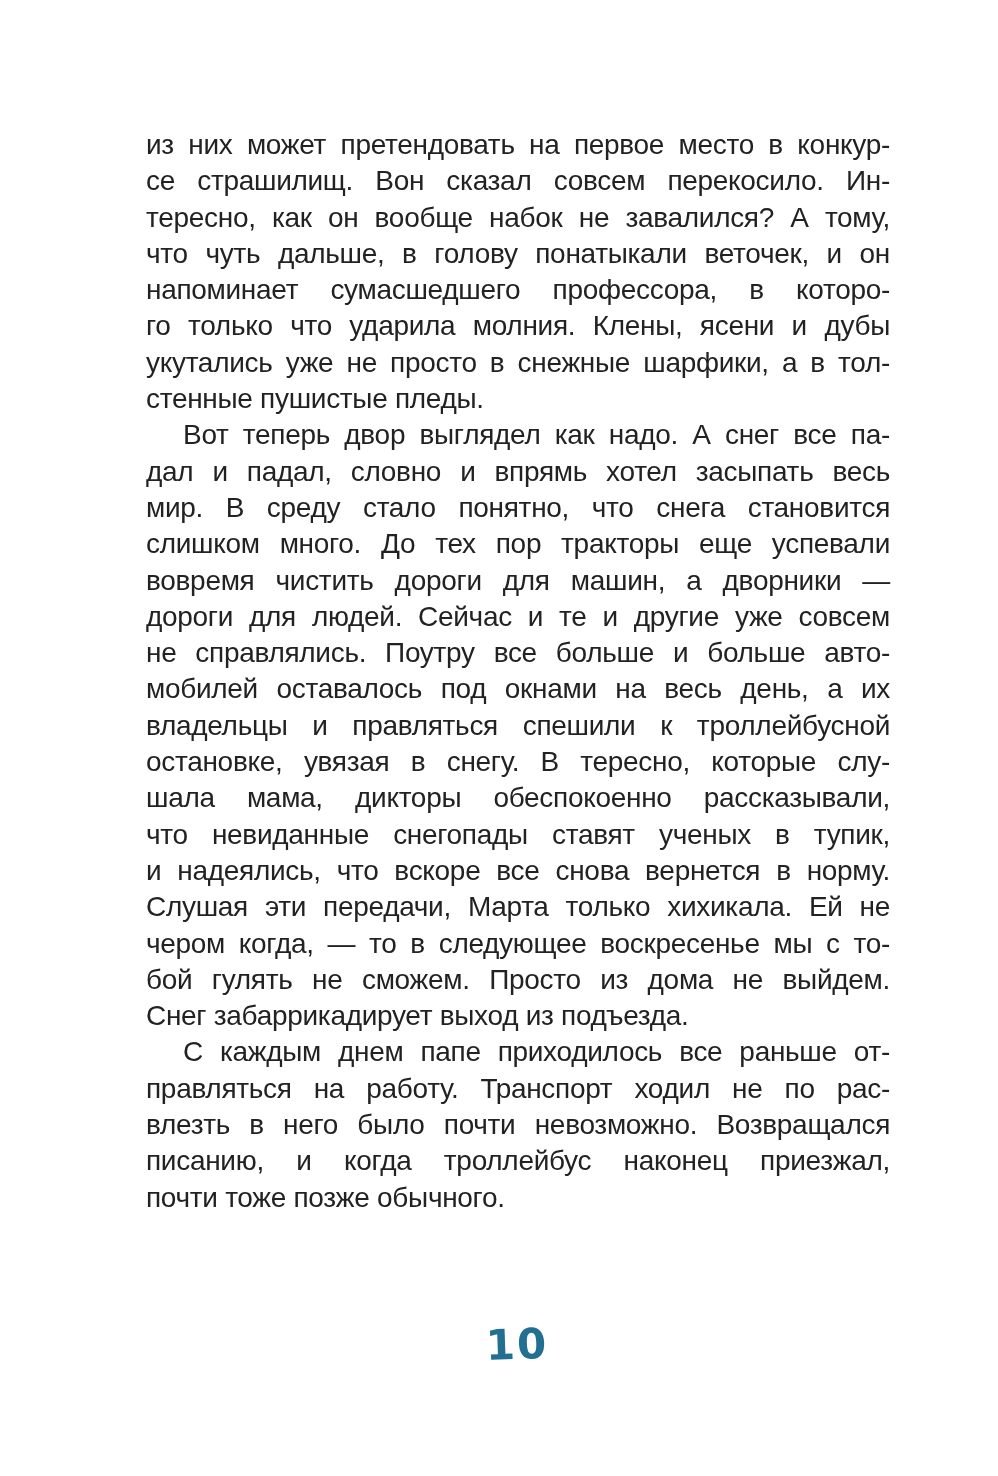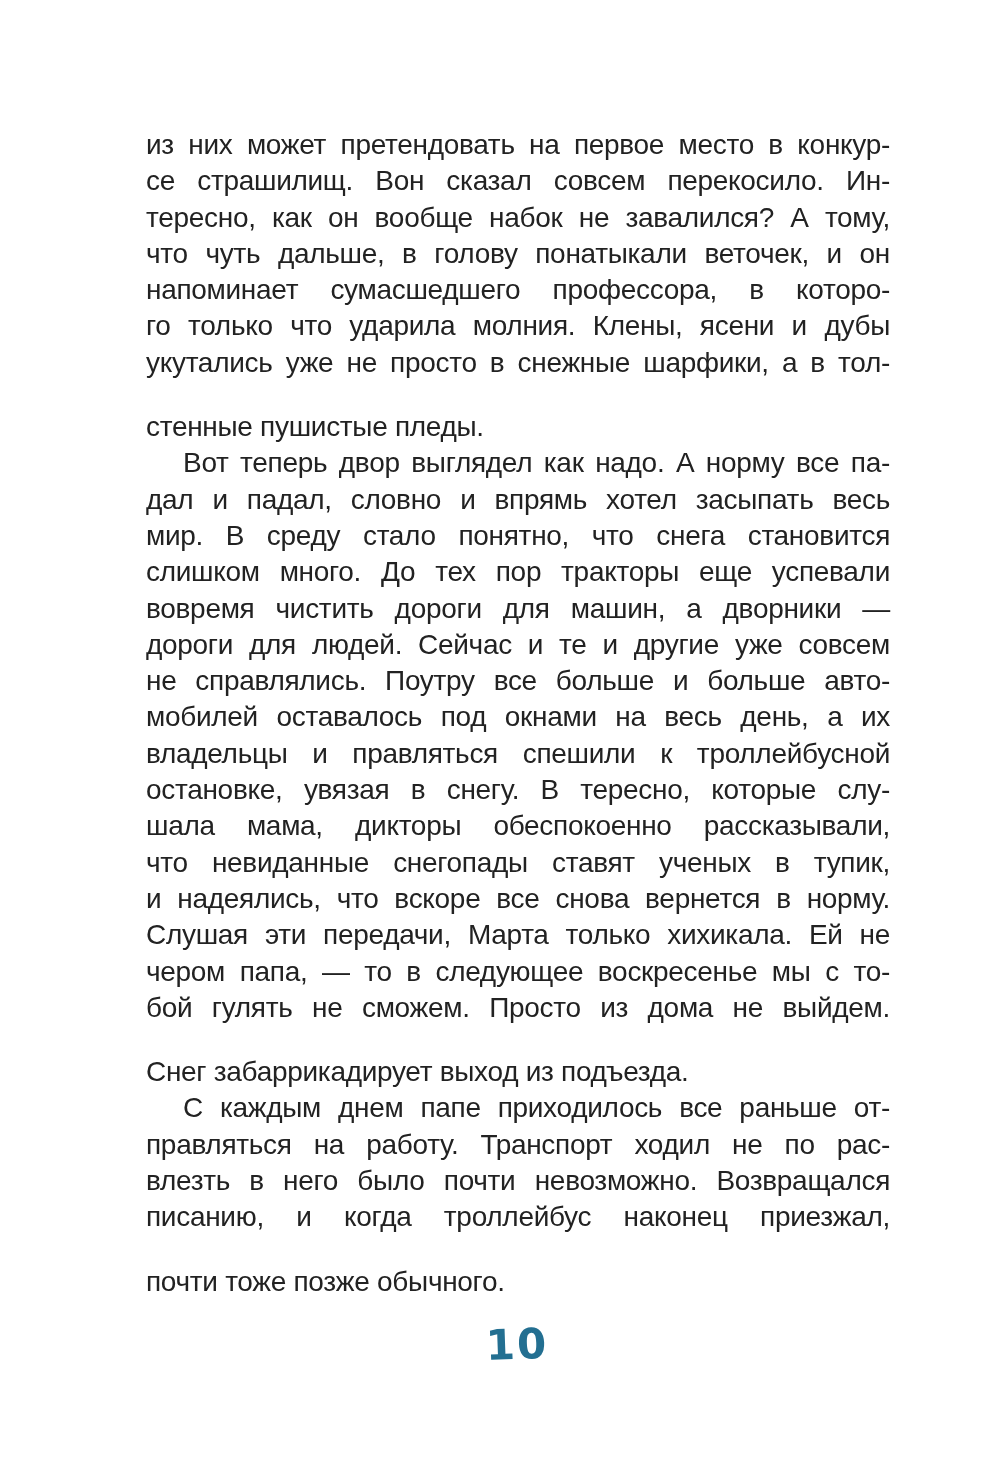--- a/index.html
+++ b/index.html
@@ -30,21 +30,20 @@
   }
   .para{display:block;}
   .line{
     text-align:justify;
     text-align-last:justify;
     white-space:normal;
     word-spacing:normal;
   }
   .line.last{
     text-align-last:left;
-    margin-top:28px;
   }
   .line.first-indent{
     text-indent:37px;
   }
   .page-number{
     position:absolute;
     left:0;
     top:1320px;
     width:998px;
     text-align:center;
@@ -66,37 +65,37 @@
         <div class="line">из них может претендовать на первое место в конкур-</div>
         <div class="line">се страшилищ. Вон сказал совсем перекосило. Ин-</div>
         <div class="line">тересно, как он вообще набок не завалился? А тому,</div>
         <div class="line">что чуть дальше, в голову понатыкали веточек, и он</div>
         <div class="line">напоминает сумасшедшего профессора, в которо-</div>
         <div class="line">го только что ударила молния. Клены, ясени и дубы</div>
         <div class="line">укутались уже не просто в снежные шарфики, а в тол-</div>
         <div class="line last">стенные пушистые пледы.</div>
       </div>
       <div class="para">
-        <div class="line first-indent">Вот теперь двор выглядел как надо. А норму все па-</div>
+        <div class="line first-indent">Вот теперь двор выглядел как надо. А снег все па-</div>
         <div class="line">дал и падал, словно и впрямь хотел засыпать весь</div>
         <div class="line">мир. В среду стало понятно, что снега становится</div>
         <div class="line">слишком много. До тех пор тракторы еще успевали</div>
         <div class="line">вовремя чистить дороги для машин, а дворники —</div>
         <div class="line">дороги для людей. Сейчас и те и другие уже совсем</div>
         <div class="line">не справлялись. Поутру все больше и больше авто-</div>
         <div class="line">мобилей оставалось под окнами на весь день, а их</div>
         <div class="line">владельцы и правляться спешили к троллейбусной</div>
         <div class="line">остановке, увязая в снегу. В тересно, которые слу-</div>
         <div class="line">шала мама, дикторы обеспокоенно рассказывали,</div>
         <div class="line">что невиданные снегопады ставят ученых в тупик,</div>
         <div class="line">и надеялись, что вскоре все снова вернется в норму.</div>
         <div class="line">Слушая эти передачи, Марта только хихикала. Ей не</div>
       </div>
       <div class="para">
-        <div class="line">чером папа, — то в следующее воскресенье мы с то-</div>
+        <div class="line">чером когда, — то в следующее воскресенье мы с то-</div>
         <div class="line">бой гулять не сможем. Просто из дома не выйдем.</div>
         <div class="line last">Снег забаррикадирует выход из подъезда.</div>
       </div>
       <div class="para">
         <div class="line first-indent">С каждым днем папе приходилось все раньше от-</div>
         <div class="line">правляться на работу. Транспорт ходил не по рас-</div>
         <div class="line">влезть в него было почти невозможно. Возвращался</div>
         <div class="line">писанию, и когда троллейбус наконец приезжал,</div>
         <div class="line last">почти тоже позже обычного.</div>
       </div>

